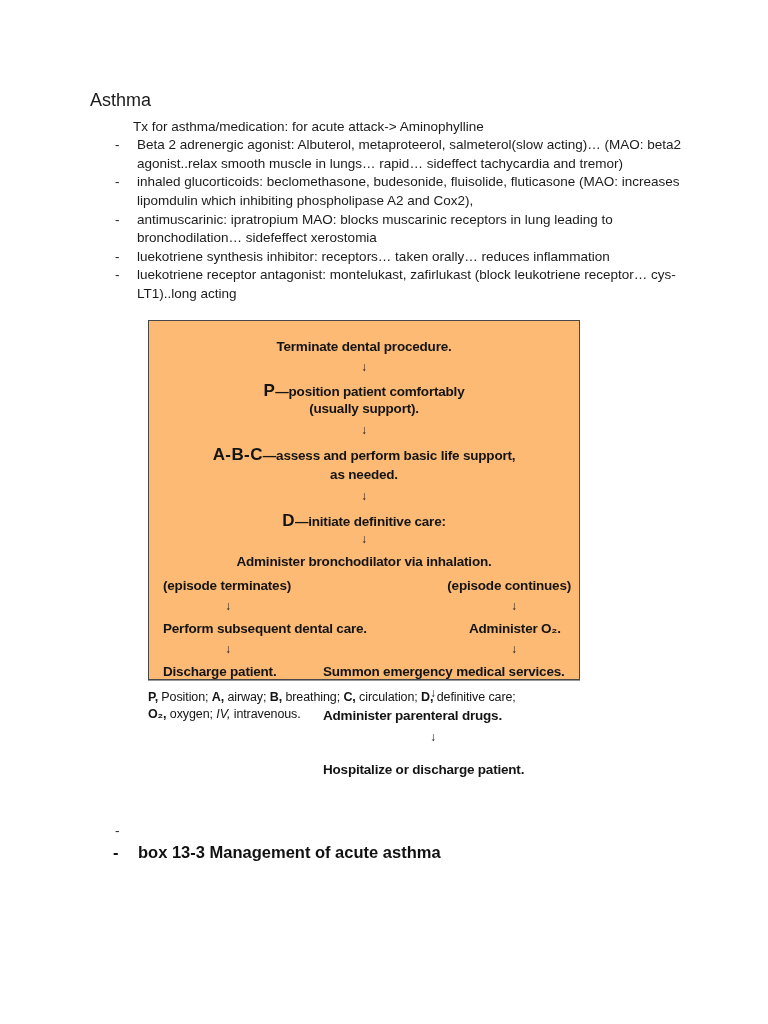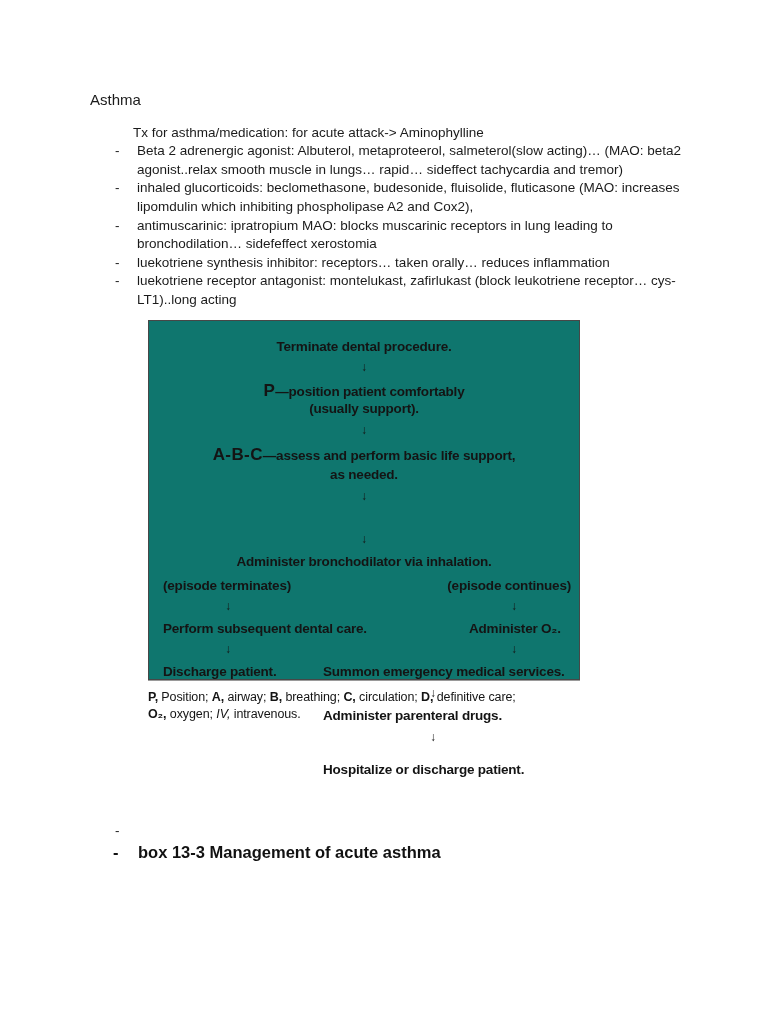--- a/index.html
+++ b/index.html
@@ -11,33 +11,33 @@
     color: #1b1b1b;
     position: relative;
     overflow: hidden;
   }
 
   
   .doc {
     position: absolute; top: 91px; left: 90px; width: 600px;
     font-size: 13.5px; line-height: 18.6px;
   }
-  .heading { margin: 0 0 14px 0; font-weight: normal; font-size: 15px; }
+  .heading { margin: 0 0 8px 0; font-weight: normal; font-size: 18px; }
   .intro { margin-left: 43px; }
   .bullets { margin: 0 0 0 25px; padding: 0; list-style: none; }
   .bullet { display: flex; align-items: flex-start; }
   .bullet .dash { width: 22px; flex: none; }
   .bullet .btext { width: 546px; }
   .btext b { font-weight: normal; }
 
   
   .figure { position: absolute; top: 320px; left: 148px; width: 432px; }
   .fig-box {
     position: relative; width: 432px; height: 360px;
-    background: #0f766e;
+    background: #fdba74;
     border: 1px solid #474747;
     box-shadow: 0 1px 0 #9a9a9a;
     font-weight: bold; font-size: 13.5px; color: #141414;
     letter-spacing: -0.2px;
   }
   .fr { position: absolute; left: 0; width: 100%; text-align: center; white-space: nowrap; }
   .fabs { position: absolute; white-space: nowrap; text-align: right; }
   .fc { text-align: center; }
   .frt { text-align: right; }
   .bl { font-size: 17px; font-weight: bold; letter-spacing: 0.4px; }
@@ -102,20 +102,21 @@
     <div class="fr arr" style="top:39px">↓</div>
 
     <div class="fr" style="top:60px"><span class="bl">P</span><span>—position patient comfortably</span></div>
     <div class="fr" style="top:80px">(usually support).</div>
     <div class="fr arr" style="top:102px">↓</div>
 
     <div class="fr" style="top:124px"><span class="bl">A-B-C</span><span>—assess and perform basic life support,</span></div>
     <div class="fr" style="top:146px">as needed.</div>
     <div class="fr arr" style="top:168px">↓</div>
 
+    <div class="fr" style="top:190px"><span class="bl">D</span><span>—initiate definitive care:</span></div>
     <div class="fr arr" style="top:211px">↓</div>
 
     <div class="fr" style="top:233px">Administer bronchodilator via inhalation.</div>
 
     <div class="fabs" style="top:257px; left:14px">(episode terminates)</div>
     <div class="fabs frt" style="top:257px; right:8px">(episode continues)</div>
 
     <div class="fabs fc arr" style="top:278px; left:14px; width:130px">↓</div>
     <div class="fabs fc arr" style="top:278px; left:302px; width:126px">↓</div>
 

